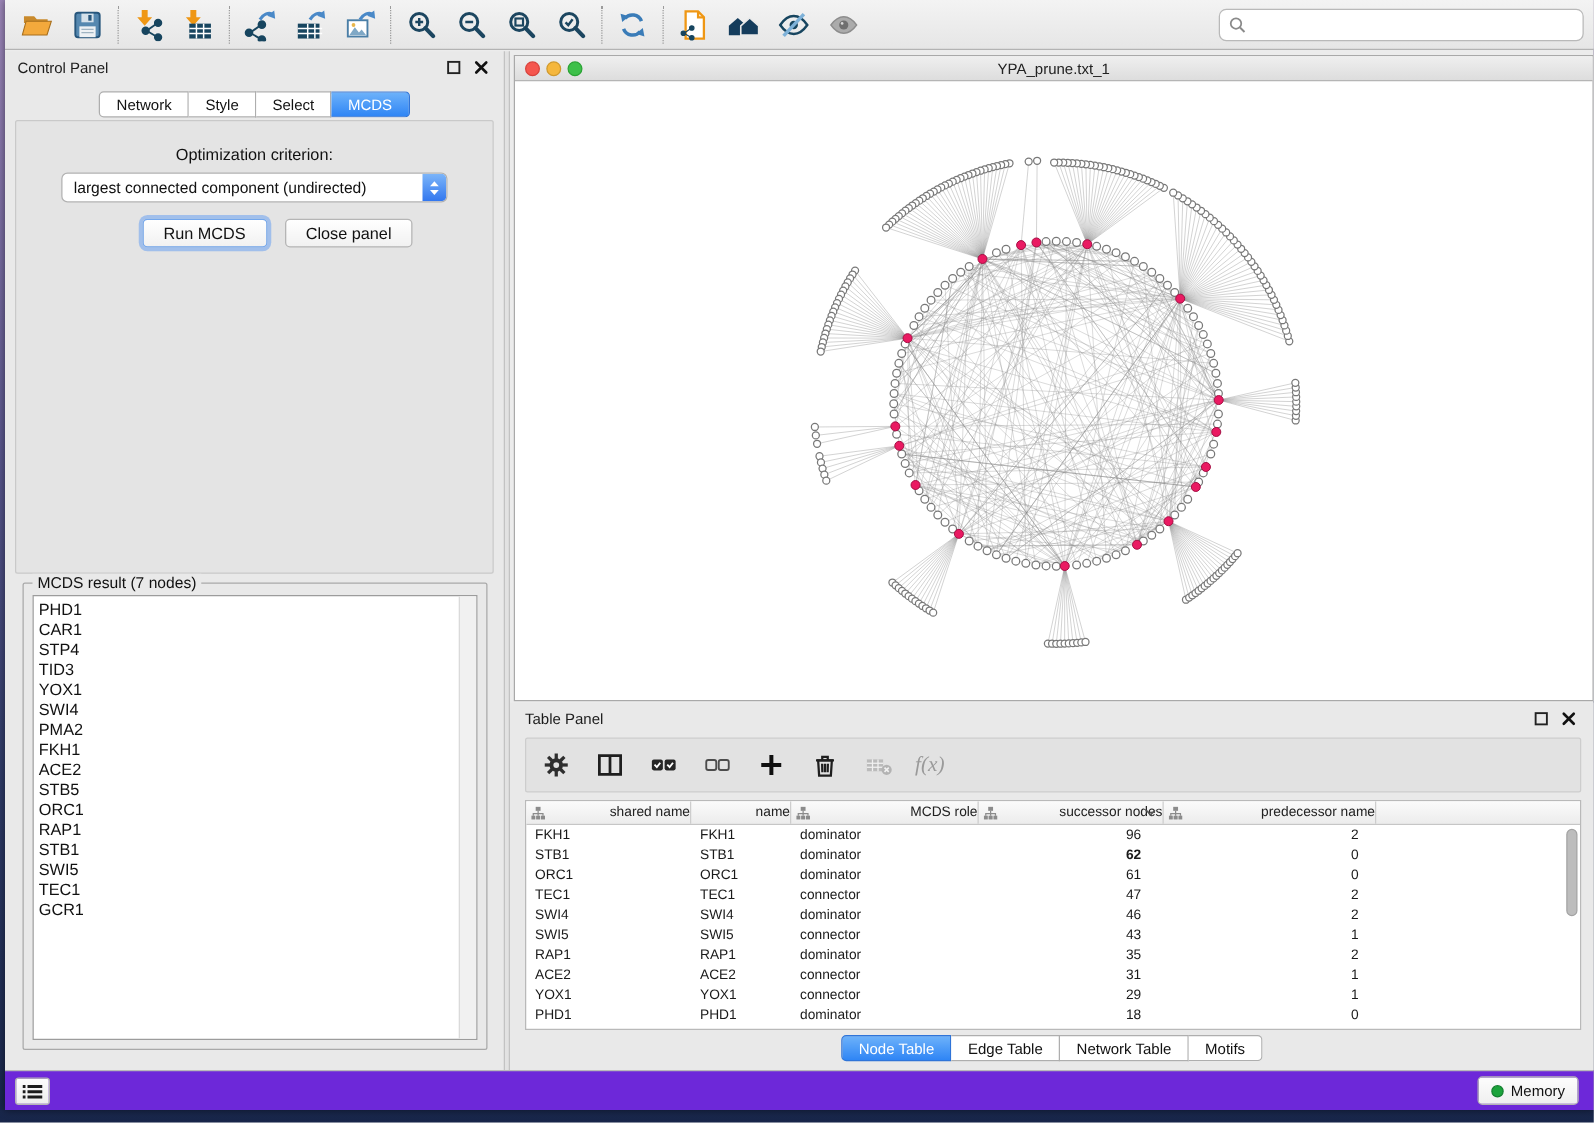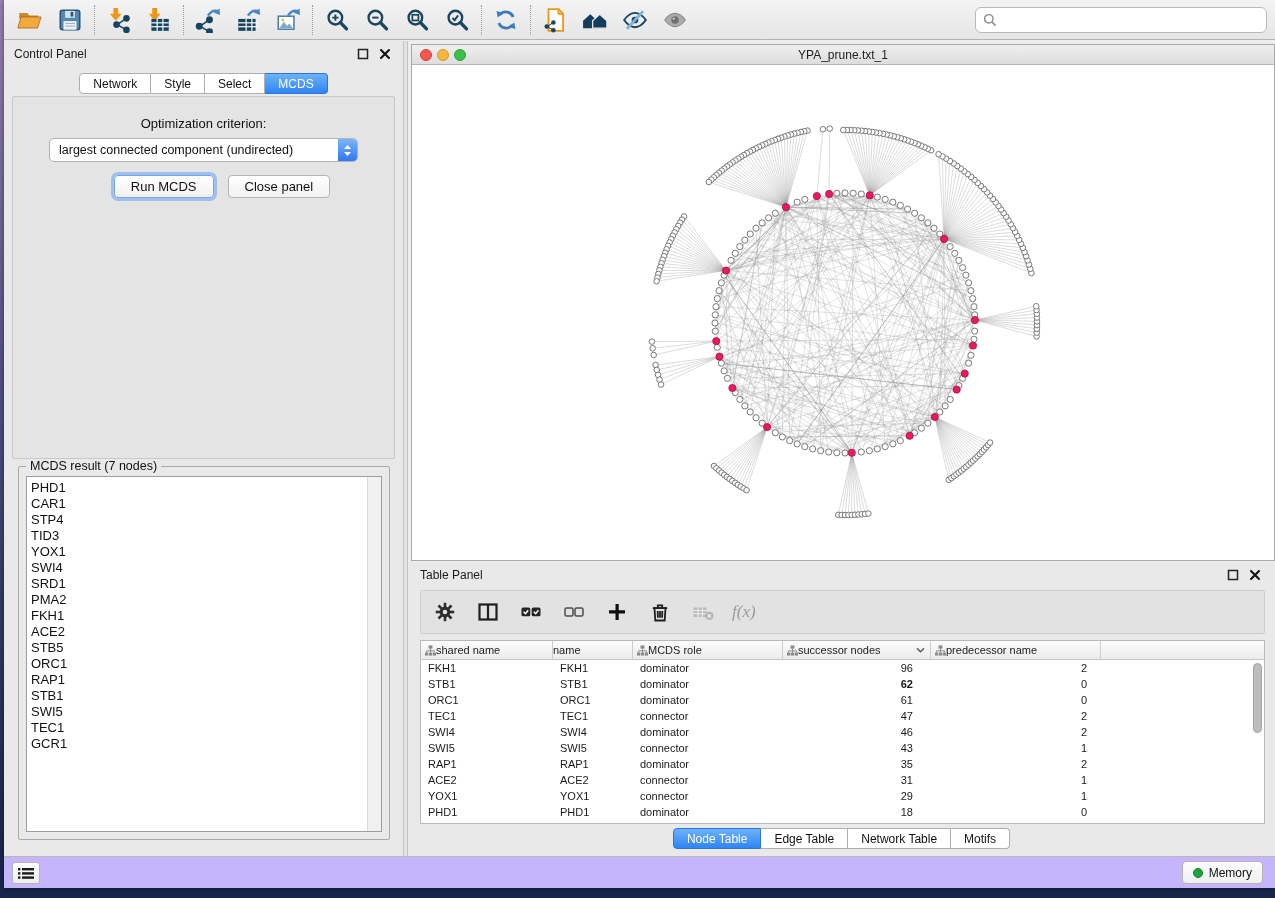--- a/index.html
+++ b/index.html
@@ -53,31 +53,31 @@
 
   
   .tpanel { position:absolute; left:0; top:521px; right:0; bottom:0; background:#e9e9e9; }
   .tp-toolbar { position:absolute; left:12px; right:10px; top:28px; height:44px; background:#e2e2e2; border:1px solid #cdcdcd; border-radius:2px; display:flex; align-items:center; gap:15px; padding-left:10px; }
   .tp-btn { width:28px; height:28px; display:flex; align-items:center; justify-content:center; background:transparent; border:none; }
   .tp-btn.disabled { opacity:.55; }
   .fx-label { font-size:17px; font-family:"Liberation Serif",serif; font-style:italic; color:#9a9a9a; }
   .tablebox { position:absolute; left:12px; right:10px; top:78px; height:184px; background:#fff; border:1px solid #b9b9b9; overflow:hidden; }
   .thead { display:flex; height:19px; background:linear-gradient(#fbfbfb,#ececec); border-bottom:1px solid #c6c6c6; }
   .th { display:flex; align-items:center; border-right:1px solid #cdcdcd; font-size:11px; color:#222; position:relative; }
-  .th .th-label { flex:1; text-align:left; }
+  .th .th-label { flex:1; text-align:right; }
   .th .sicon { margin-left:4px; }
   .trow { display:flex; height:16px; }
   .td { font-size:11px; color:#1a1a1a; line-height:16px; white-space:nowrap; overflow:hidden; }
   .td.text { padding-left:7px; }
   .td.num { text-align:right; }
   .tscroll-thumb { position:absolute; right:2px; top:22px; width:9px; height:70px; background:#bdbdbd; border:1px solid #a3a3a3; border-radius:5px; }
   .tp-tabs { position:absolute; left:0; right:0; top:266px; display:flex; justify-content:center; }
 
   
-  .statusbar { position:absolute; left:0; right:0; bottom:0; height:32px; background:#c4b5fd; border-top:1px solid #b9b9b9;margin-top:30px; }
+  .statusbar { position:absolute; left:0; right:0; bottom:0; height:32px; background:#6d28d9; border-top:1px solid #b9b9b9;margin-top:30px; }
   .list-btn { position:absolute; left:8px; top:5px; width:28px; height:22px; background:linear-gradient(#fdfdfd,#ededed); border:1px solid #b5b5b5; border-radius:3px; display:flex; align-items:center; justify-content:center; }
   .mem-btn { position:absolute; right:12px; top:4px; height:23px; background:linear-gradient(#fdfdfd,#efefef); border:1px solid #b5b5b5; border-radius:4px; display:flex; align-items:center; gap:6px; padding:0 10px; font-size:12px; color:#111; }
   .mem-dot { width:10px; height:10px; border-radius:50%; background:#1ca43c; border:1px solid #158031; }
 </style>
 </head>
 <body>
 
 <div class="app">
 
   <div class="toolbar">
@@ -304,21 +304,20 @@
     <div class="groupbox">
       <span class="groupbox-label">MCDS result (7 nodes)</span>
       <div class="mcds-list">
         <ul id="mcds-list">
             <li>PHD1</li>
             <li>CAR1</li>
             <li>STP4</li>
             <li>TID3</li>
             <li>YOX1</li>
             <li>SWI4</li>
-            <li>SRD1</li>
             <li>PMA2</li>
             <li>FKH1</li>
             <li>ACE2</li>
             <li>STB5</li>
             <li>ORC1</li>
             <li>RAP1</li>
             <li>STB1</li>
             <li>SWI5</li>
             <li>TEC1</li>
             <li>GCR1</li>

